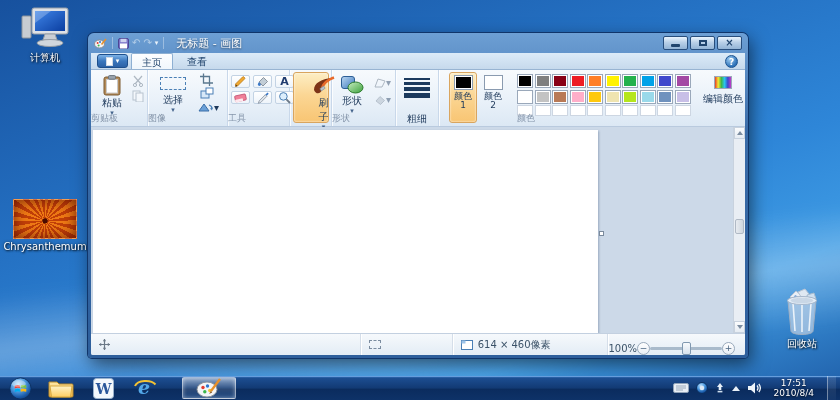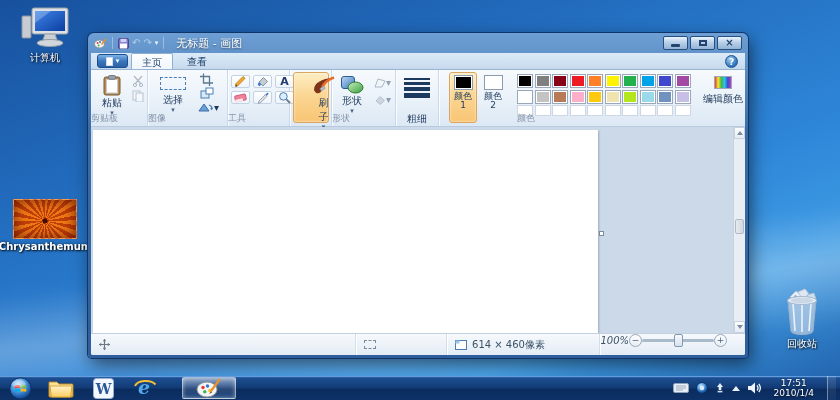--- a/index.html
+++ b/index.html
@@ -95,24 +95,24 @@
   .sarrow { height:12px; display:flex; align-items:center; justify-content:center;
     background:linear-gradient(#fbfcfd,#e6ecf3); border:1px solid #c8d2de; }
   .tri-up { width:0; height:0; border-left:3px solid transparent; border-right:3px solid transparent; border-bottom:4px solid #7b8ca0; }
   .tri-down { width:0; height:0; border-left:3px solid transparent; border-right:3px solid transparent; border-top:4px solid #7b8ca0; }
   .strack { flex:1; position:relative; }
   .sthumb { position:absolute; left:1px; right:1px; top:44%; height:15px; border:1px solid #b0b9c5;
     border-radius:2px; background:linear-gradient(90deg,#e7ebf0,#cfd6de); }
 
   
   .statusbar { height:22px; background:linear-gradient(#f6f9fc,#e3ecf5); border-top:1px solid #c3d0e0;
-    display:flex; align-items:flex-start; font-size:10px; color:#3b5268; }
+    display:flex; align-items:flex-end; font-size:10px; color:#3b5268; }
   .ssec { height:100%; display:flex; align-items:center; padding-left:8px; border-right:1px solid #d5dee9;
     box-shadow:1px 0 0 #fff; }
-  .zoomsec { margin-left:auto; display:flex; align-items:center; padding-right:18px;font-style:italic; }
+  .zoomsec { margin-left:auto; display:flex; align-items:center; padding-right:10px; }
   .zbtn { width:13px; height:13px; border-radius:50%; border:1px solid #98a8ba;
     background:linear-gradient(#fefefe,#e8eef5); display:flex; align-items:center; justify-content:center;
     font-size:9px; color:#4a6480; line-height:9px; }
   .ztrack { width:72px; height:3px; background:#a9bacb; border-radius:2px; position:relative; }
   .zthumb { position:absolute; left:45%; top:-5px; width:9px; height:13px; border:1px solid #8098b0;
     border-radius:2px; background:linear-gradient(#f8fafc,#d7e2ee); }
 
   
   .taskbar { position:absolute; left:0; bottom:0; width:840px; height:24px;
     background:linear-gradient(#3c7cc4 0%,#1c4d90 10%,#123a74 50%,#0b2c5e 55%,#0e3268 100%);
@@ -153,21 +153,21 @@
         <path d="M26 28 h10 l2 6 h-14 z" fill="#c9ced4" stroke="#969ea7"></path>
         <ellipse cx="31" cy="37" rx="13" ry="3.5" fill="#d2d7dd" stroke="#969ea7"></ellipse>
       </svg>
     </span>
     <span class="lbl">计算机</span>
   </div>
 
 
   <div class="dicon" style="left:9px; top:199px;">
     <span class="thumb-flower"></span>
-    <span class="lbl" style="font-weight:bold;">Chrysanthemum</span>
+    <span class="lbl" style="font-weight:normal;">Chrysanthemum</span>
   </div>
 
   <div class="dicon" style="left:766px; top:286px;">
     <span class="ic">
       <svg width="42" height="50" viewBox="0 0 42 50">
         <path d="M9 11 l6 -6 5 4 -3 6 z" fill="#e9eff6" stroke="#b7c4d4"></path>
         <path d="M17 6 l7 -3 4 5 -6 6 z" fill="#dfe8f2" stroke="#b7c4d4"></path>
         <path d="M26 9 l7 -2 2 6 -7 4 z" fill="#cfe0f0" stroke="#a8bccf"></path>
         <path d="M14 9 l4 2 -2 4 -4 -2 z" fill="#6b9bd8"></path>
         <path d="M27 12 l4 1 -1 4 -4 -1 z" fill="#7fa9de"></path>
@@ -568,18 +568,18 @@
       </span>
       <span class="tri-up-w"></span>
       <span class="ic">
         <svg width="14" height="12" viewBox="0 0 14 12">
           <path d="M1 4 h3 l4 -3.5 v11 L4 8 H1 z" fill="#eef4fa"></path>
           <path d="M10 3.5 a4 4 0 0 1 0 5 M11.8 2 a6.5 6.5 0 0 1 0 8" fill="none" stroke="#eef4fa" stroke-width="1.3"></path>
         </svg>
       </span>
       <div class="clock">
         <div>17:51</div>
-        <div>2010/1/4</div>
+        <div>2010/8/4</div>
       </div>
       <div class="showdesk"></div>
     </div>
   </div>
 </div>
 
 </body></html>

